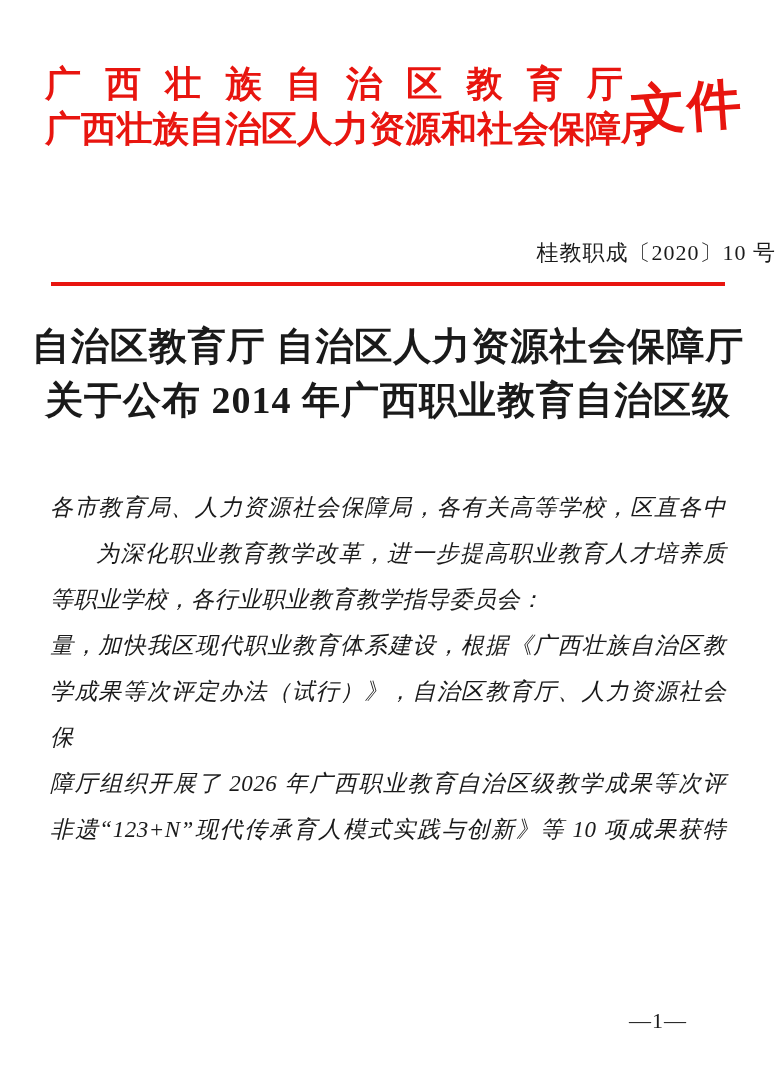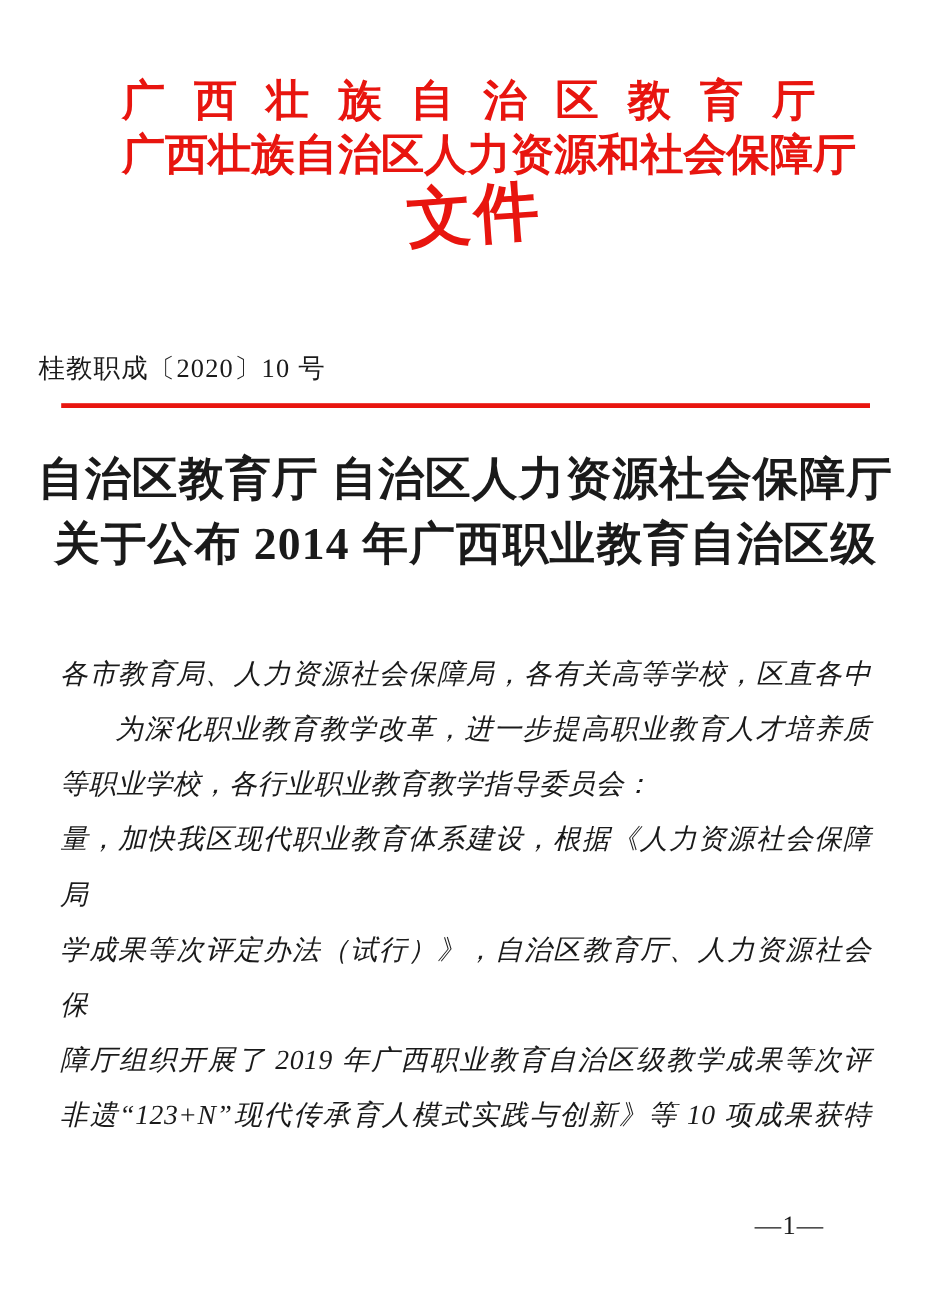--- a/index.html
+++ b/index.html
@@ -12,21 +12,20 @@
     background: #ffffff;
     font-family: "Liberation Serif", "DejaVu Serif", serif;
     color: #1a1a1a;
     overflow: hidden;
   }
   
   .letterhead {
     display: flex;
     align-items: center;
     padding: 62px 40px 0 45px;
-    flex-direction: column;
   }
   .issuer-lines {
     width: 578px;
     flex: 0 0 auto;
   }
   .issuer-line {
     color: var(--accent-red);
     font-weight: bold;
     font-size: 36px;
     line-height: 45px;
@@ -43,21 +42,21 @@
     font-size: 54px;
     line-height: 54px;
     letter-spacing: 2px;
     margin-left: 8px;
     transform: rotate(-4deg);
     white-space: nowrap;
   }
   
   .doc-number {
     margin-top: 86px;
-    text-align: left;
+    text-align: right;
     font-size: 22px;
     line-height: 30px;
     letter-spacing: 1px;
     padding-left: 32px;
   }
   .red-divider {
     margin: 14px auto 0 auto;
     width: 674px;
     height: 4px;
     background: var(--accent-red);
@@ -121,21 +120,21 @@
   <div class="title-block">
     <div>自治区教育厅 自治区人力资源社会保障厅</div>
     <div>关于公布 2014 年广西职业教育自治区级</div>
   </div>
 
   <div class="body-block">
     <div class="body-line">各市教育局、人力资源社会保障局，各有关高等学校，区直各中</div>
     <div class="body-line indent">为深化职业教育教学改革，进一步提高职业教育人才培养质</div>
 
     <div class="body-line plain">等职业学校，各行业职业教育教学指导委员会：</div>
-    <div class="body-line">量，加快我区现代职业教育体系建设，根据《人力资源社会保障局</div>
+    <div class="body-line">量，加快我区现代职业教育体系建设，根据《广西壮族自治区教</div>
     <div class="body-line">学成果等次评定办法（试行）》，自治区教育厅、人力资源社会保</div>
-    <div class="body-line">障厅组织开展了 2019 年广西职业教育自治区级教学成果等次评</div>
+    <div class="body-line">障厅组织开展了 2026 年广西职业教育自治区级教学成果等次评</div>
     <div class="body-line">非遗“123+N”现代传承育人模式实践与创新》等 10 项成果获特</div>
   </div>
 
   <div class="page-number">—1—</div>
 
 </div>
 
 </body></html>

